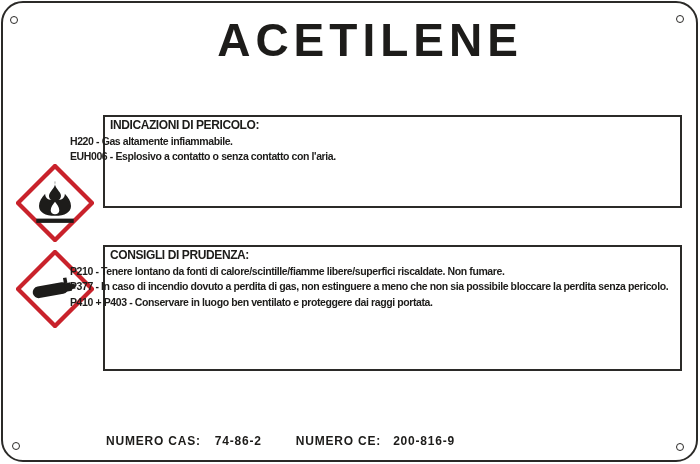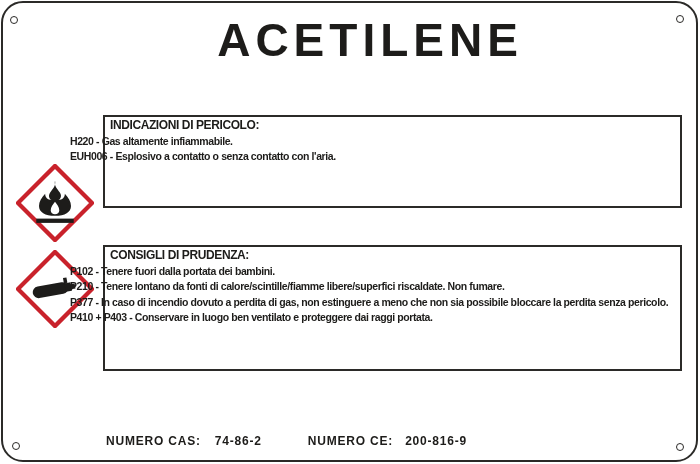--- a/index.html
+++ b/index.html
@@ -84,21 +84,21 @@
   .footer {
     position: absolute;
     left: 106px; top: 435px;
     font-size: 12px;
     font-weight: bold;
     letter-spacing: 0.8px;
     line-height: 13px;
     white-space: nowrap;
   }
   .footer .val-cas { margin-left: 14px; }
-  .footer .lbl-ce  { margin-left: 38px; padding-left: 8px; }
+  .footer .lbl-ce  { margin-left: 26px; padding-left: 8px; }
   .footer .val-ce  { margin-left: 12px; }
 </style>
 </head>
 <body>
 
 <div class="sign">
 
   <div class="frame"></div>
 
   <div class="hole hole-tl"></div>
@@ -134,21 +134,20 @@
   </div>
 
   <div class="box box-hazard">
     <h2>INDICAZIONI DI PERICOLO:</h2>
     <div class="stmt">H220 - Gas altamente infiammabile.</div>
     <div class="stmt">EUH006 - Esplosivo a contatto o senza contatto con l'aria.</div>
   </div>
 
   <div class="box box-precaution">
     <h2>CONSIGLI DI PRUDENZA:</h2>
-    <div class="stmt">P102 - Tenere fuori dalla portata dei bambini.</div>
     <div class="stmt">P210 - Tenere lontano da fonti di calore/scintille/fiamme libere/superfici riscaldate. Non fumare.</div>
     <div class="stmt">P377 - In caso di incendio dovuto a perdita di gas, non estinguere a meno che non sia possibile bloccare la perdita senza pericolo.</div>
     <div class="stmt">P410 + P403 - Conservare in luogo ben ventilato e proteggere dai raggi portata.</div>
   </div>
 
   <div class="footer">
     <span class="lbl-cas">NUMERO CAS:</span><span class="val-cas">74-86-2</span><span class="lbl-ce">NUMERO CE:</span><span class="val-ce">200-816-9</span>
   </div>
 
 </div>

